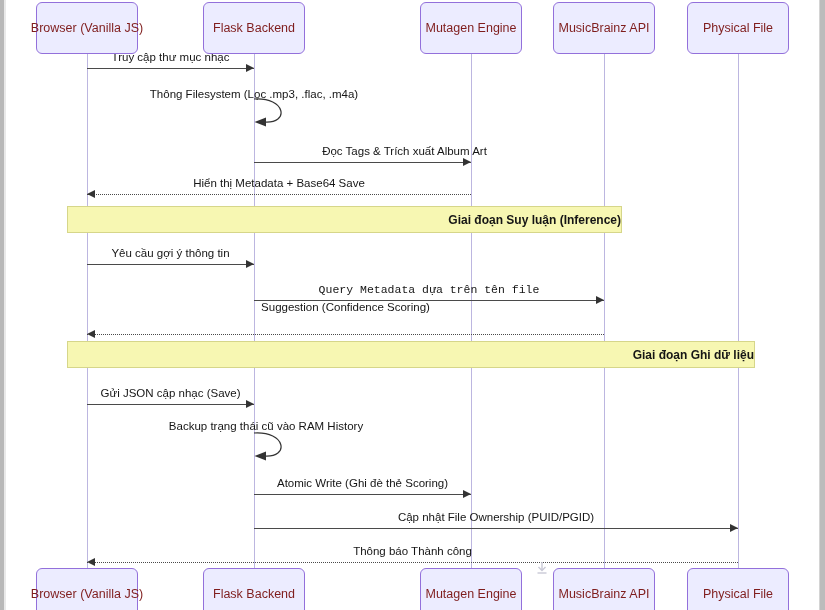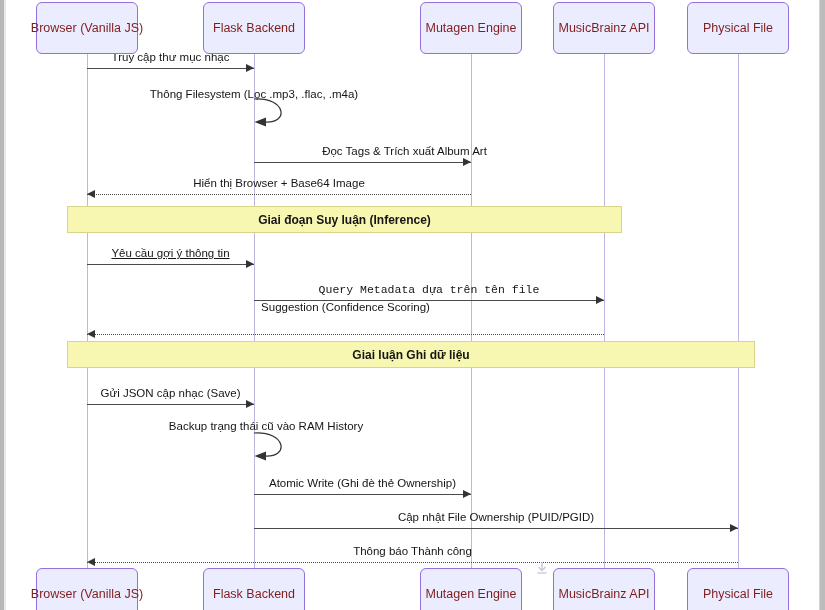--- a/index.html
+++ b/index.html
@@ -64,21 +64,21 @@
   }
 
   
   .banner {
     position: absolute;
     height: 27px;
     background: #f7f7b2;
     border: 1px solid #d6d68a;
     display: flex;
     align-items: center;
-    justify-content: center;
+    justify-content: flex-end;
     color: #151515;
     font-size: 12px;
     font-weight: bold;
   }
 
   
   .msg-label {
     position: absolute;
     font-size: 11.5px;
     color: #151515;
@@ -133,21 +133,21 @@
       <div class="lifeline" style="left: 254px;"></div>
       <div class="lifeline" style="left: 471px;"></div>
       <div class="lifeline" style="left: 604px;"></div>
       <div class="lifeline" style="left: 738px;"></div>
     </div>
   <div id="banners">
       <div class="banner" style="left: 67px; top: 206px; width: 555px;">
         <span>Giai đoạn Suy luận (Inference)</span>
       </div>
       <div class="banner" style="left: 67px; top: 341px; width: 688px;">
-        <span>Giai luận Ghi dữ liệu</span>
+        <span>Giai đoạn Ghi dữ liệu</span>
       </div>
     </div>
   <div id="messages">
       <div>
         <div class="msg-line" style="left: 87px; top: 68px; width: 167px;"></div>
         <div class="arrowhead right" style="top: 64px; left: 246px;"></div>
         <div class="msg-label" style="left: 170.5px; top: 51px;">Truy cập thư mục nhạc</div>
       </div>
       <div>
         <div class="selfloop" style="left: 252px; top: 96px;"><svg width="46" height="34" viewBox="0 0 46 34">
@@ -157,26 +157,26 @@
         <div class="msg-label" style="left: 254px; top: 88px;">Thông Filesystem (Lọc .mp3, .flac, .m4a)</div>
       </div>
       <div>
         <div class="msg-line" style="left: 254px; top: 162px; width: 217px;"></div>
         <div class="arrowhead right" style="top: 158px; left: 463px;"></div>
         <div class="msg-label" style="left: 362.5px; top: 145px; margin-left: 42px;">Đọc Tags &amp; Trích xuất Album Art</div>
       </div>
       <div>
         <div class="msg-line dotted" style="left: 87px; top: 194px; width: 384px;"></div>
         <div class="arrowhead left" style="top: 190px; left: 87px;"></div>
-        <div class="msg-label" style="left: 279px; top: 177px;">Hiển thị Browser + Base64 Image</div>
+        <div class="msg-label" style="left: 279px; top: 177px;">Hiển thị Metadata + Base64 Save</div>
       </div>
       <div>
         <div class="msg-line" style="left: 87px; top: 264px; width: 167px;"></div>
         <div class="arrowhead right" style="top: 260px; left: 246px;"></div>
-        <div class="msg-label" style="left: 170.5px; top: 247px; text-decoration: underline;">Yêu cầu gợi ý thông tin</div>
+        <div class="msg-label" style="left: 170.5px; top: 247px;">Yêu cầu gợi ý thông tin</div>
       </div>
       <div>
         <div class="msg-line" style="left: 254px; top: 300px; width: 350px;"></div>
         <div class="arrowhead right" style="top: 296px; left: 596px;"></div>
         <div class="msg-label" style="left: 429px; top: 283px; font-family: Liberation Mono, monospace;">Query Metadata dựa trên tên file</div>
       </div>
       <div>
         <div class="msg-line dotted" style="left: 87px; top: 334px; width: 517px;"></div>
         <div class="arrowhead left" style="top: 330px; left: 87px;"></div>
         <div class="msg-label" style="left: 345.5px; top: 301px;">Suggestion (Confidence Scoring)</div>
@@ -189,21 +189,21 @@
       <div>
         <div class="selfloop" style="left: 252px; top: 430px;"><svg width="46" height="34" viewBox="0 0 46 34">
             <path d="M2 3 C 34 1, 38 28, 12 26" fill="none" stroke="#333" stroke-width="1.2"></path>
             <path d="M14 21.5 L2.5 26 L14 30.5 Z" fill="#333"></path>
           </svg></div>
         <div class="msg-label" style="left: 254px; top: 420px; margin-left: 12px;">Backup trạng thái cũ vào RAM History</div>
       </div>
       <div>
         <div class="msg-line" style="left: 254px; top: 494px; width: 217px;"></div>
         <div class="arrowhead right" style="top: 490px; left: 463px;"></div>
-        <div class="msg-label" style="left: 362.5px; top: 477px;">Atomic Write (Ghi đè thẻ Ownership)</div>
+        <div class="msg-label" style="left: 362.5px; top: 477px;">Atomic Write (Ghi đè thẻ Scoring)</div>
       </div>
       <div>
         <div class="msg-line" style="left: 254px; top: 528px; width: 484px;"></div>
         <div class="arrowhead right" style="top: 524px; left: 730px;"></div>
         <div class="msg-label" style="left: 496px; top: 511px; text-align: right;">Cập nhật File Ownership (PUID/PGID)</div>
       </div>
       <div>
         <div class="msg-line dotted" style="left: 87px; top: 562px; width: 651px;"></div>
         <div class="arrowhead left" style="top: 558px; left: 87px;"></div>
         <div class="msg-label" style="left: 412.5px; top: 545px;">Thông báo Thành công</div>

